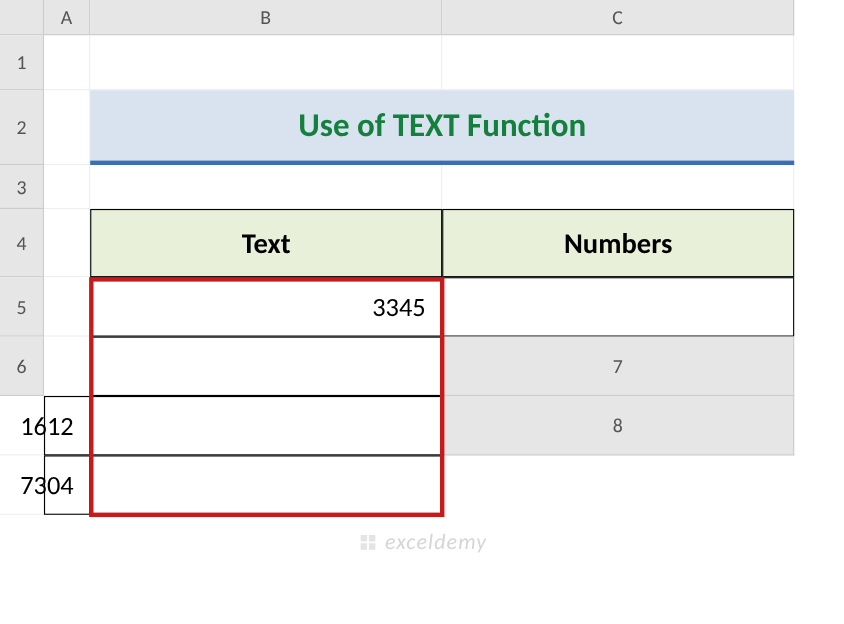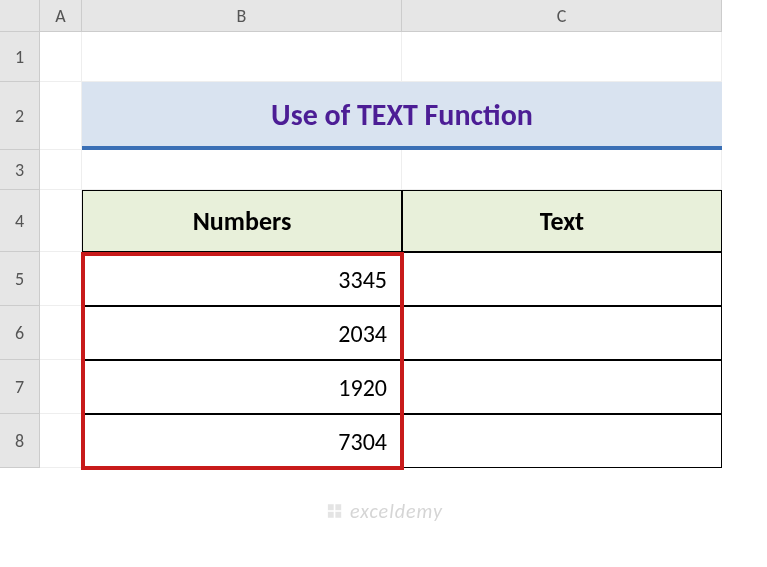--- a/index.html
+++ b/index.html
@@ -50,21 +50,21 @@
     display: flex;
     align-items: center;
     padding: 0 8px;
     font-size: 22px;
   }
   .title-cell {
     grid-column: 3 / span 2;
     grid-row: 3;
     background: #d9e3f0;
     border-bottom: 4px solid #3a6fb5;
-    color: #4c1d95;
+    color: #15803d;
     font-weight: bold;
     font-size: 30px;
     justify-content: center;
     display: flex;
     align-items: center;
   }
   .th {
     background: #e8f0da;
     border: 1px solid #000;
     font-weight: bold;
@@ -81,21 +81,21 @@
     border: 4px solid #c81a1a;
     pointer-events: none;
     left: 81px;
     top: 252px;
     width: 323px;
     height: 218px;
   }
   .watermark {
     position: absolute;
     left: 50%;
-    top: 499px;
+    top: 481px;
     transform: translateX(-50%);
     color: #bfbfbf;
     font-size: 20px;
     letter-spacing: 1px;
     font-style: italic;
     opacity: 0.65;
     display: flex;
     align-items: center;
     gap: 6px;
     pointer-events: none;
@@ -121,36 +121,35 @@
   <div class="cell"></div>
   <div class="title-cell">Use of TEXT Function</div>
 
   <div class="rowhead">3</div>
   <div class="cell"></div>
   <div class="cell"></div>
   <div class="cell"></div>
 
   <div class="rowhead">4</div>
   <div class="cell"></div>
+  <div class="cell th">Text</div>
   <div class="cell th">Numbers</div>
-  <div class="cell th">Text</div>
 
   <div class="rowhead">5</div>
   <div class="cell"></div>
   <div class="cell td num">3345</div>
   <div class="cell td"></div>
 
   <div class="rowhead">6</div>
   <div class="cell"></div>
-  <div class="cell td num">2034</div>
   <div class="cell td"></div>
 
   <div class="rowhead">7</div>
   <div class="cell"></div>
-  <div class="cell td num">1920</div>
+  <div class="cell td num">1612</div>
   <div class="cell td"></div>
 
   <div class="rowhead">8</div>
   <div class="cell"></div>
   <div class="cell td num">7304</div>
   <div class="cell td"></div>
 </div>
 
 <div class="highlight-box"></div>
 

